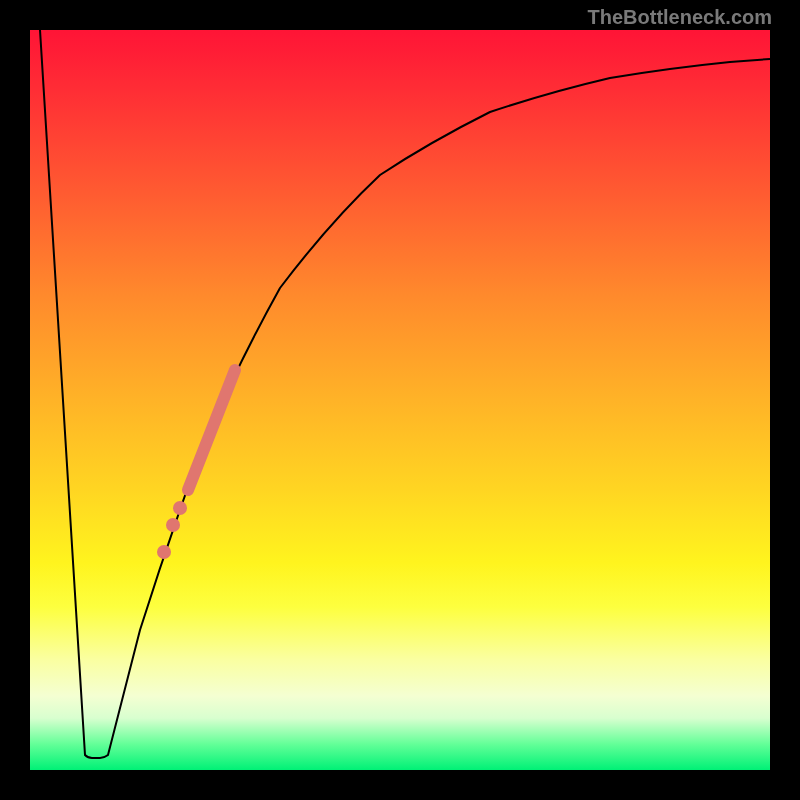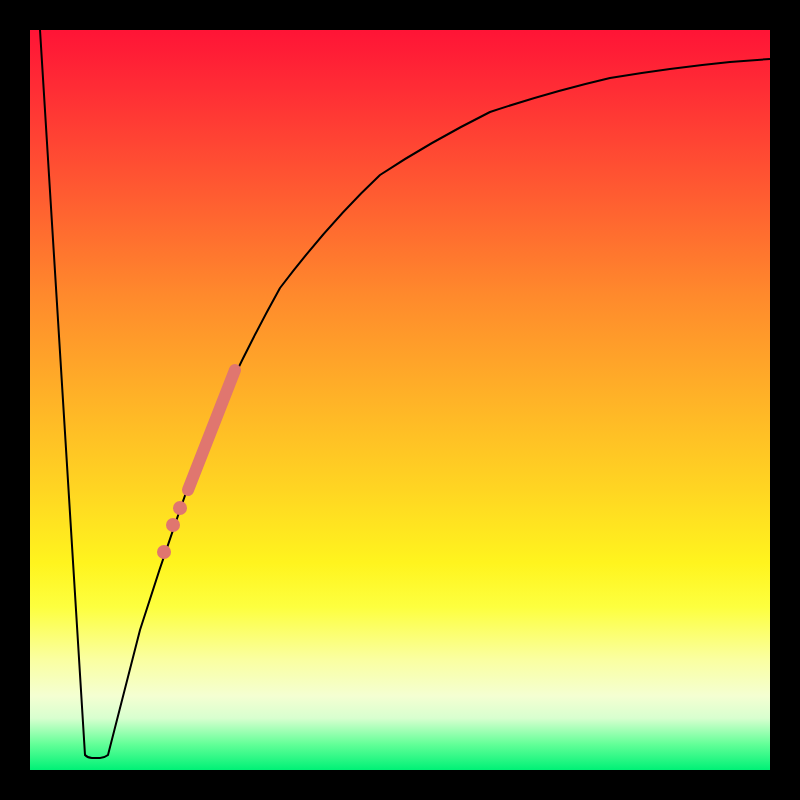--- a/index.html
+++ b/index.html
@@ -61,20 +61,21 @@
     color: #7a7a7a;
     font-size: 20px;
     font-weight: 600;
     font-family: Arial, Helvetica, sans-serif;
   }
 </style>
 </head>
 <body>
 
 <div class="outer">
+  <div class="watermark">TheBottleneck.com</div>
 
   <div class="plot">
     <div class="gradient"></div>
 
     <svg class="curve-svg" viewBox="0 0 740 740" preserveAspectRatio="none">
 
       <path fill="none" stroke="#000" stroke-width="2" d="M 10 0
                L 55 725
                Q 58 728 62 728
                L 70 728

